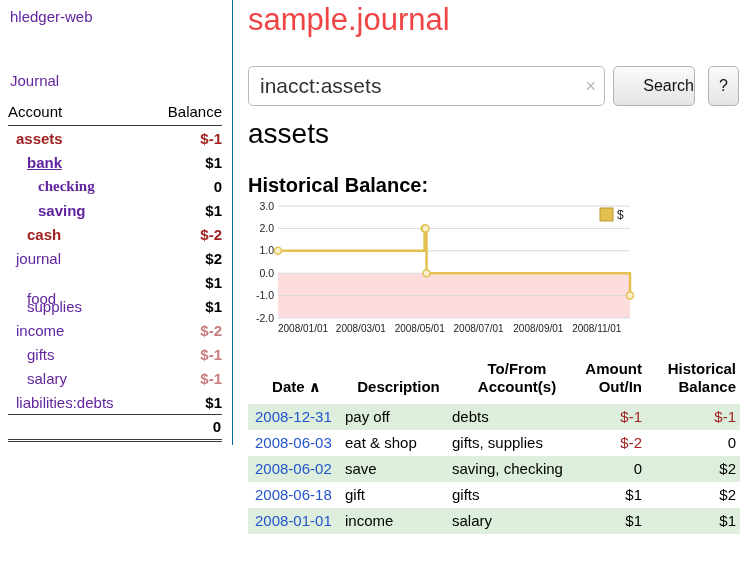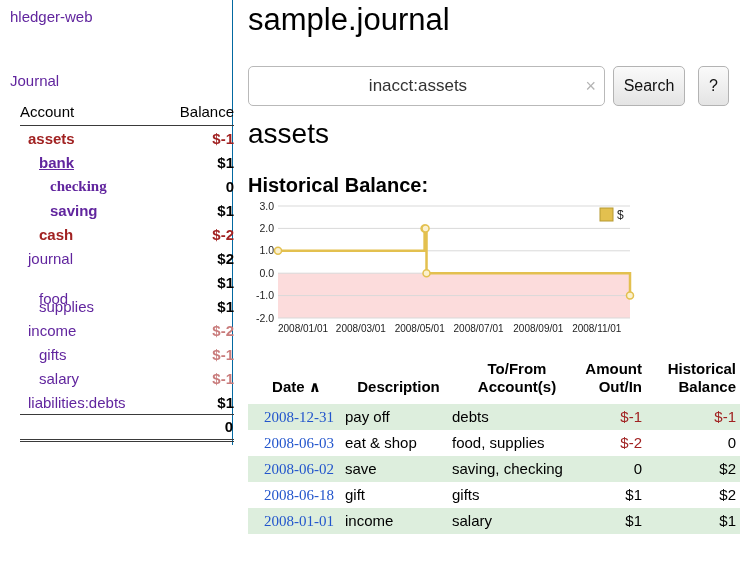--- a/index.html
+++ b/index.html
@@ -15,53 +15,53 @@
     background: #fff; color: #000;
     font-family: "Liberation Sans", "DejaVu Sans", sans-serif;
     font-size: 15px; overflow: hidden;
   }
   a { text-decoration: none; cursor: pointer; }
 
   
   .sidebar { position: absolute; left: 0; top: 0; width: 233px; height: 445px; border-right: 1px solid #0369a1; }
   .app-title { position: absolute; left: 10px; top: 8px; font-size: 15px; color: var(--link-purple); }
   .journal-link { position: absolute; left: 10px; top: 72px; font-size: 15px; color: var(--link-purple); }
-  .accounts { position: absolute; left: 20px; top: 103px; width: 214px; }
+  .accounts { position: absolute; left: 8px; top: 103px; width: 214px; }
   .acct-header { display: flex; justify-content: space-between; padding-bottom: 5px; border-bottom: 1px solid #3a3a3a; }
   .acct-row { display: flex; justify-content: space-between; align-items: center; height: 24px; }
   .acct-row.bold { font-weight: bold; }
   .link { color: var(--link-purple); }
   .neg-strong { color: var(--neg-strong); }
   .neg-light { color: var(--neg-light); }
   .acct-bal { font-weight: bold; }
   .plain { color: #000; }
   .acct-total { border-top: 1px solid #3a3a3a; border-bottom: 3px double #3a3a3a; text-align: right; padding: 3px 1px 4px; }
   .acct-total span { font-weight: bold; }
 
   
-  .page-title { position: absolute; left: 248px; top: 2px; font-size: 31px; font-weight: 400; color: #000000; }
+  .page-title { position: absolute; left: 248px; top: 2px; font-size: 31px; font-weight: 400; color: #ef4444; }
   .search-row { position: absolute; left: 248px; top: 66px; display: flex; align-items: stretch; height: 40px; }
   .search-box { position: relative; width: 357px; height: 40px; }
-  .search-input { width: 100%; height: 100%; border: 1px solid #b9b9b9; border-radius: 5px; font-size: 17px; padding: 0 28px 0 11px; color: #333; font-family: inherit; outline: none; text-align: center; }
+  .search-input { width: 100%; height: 100%; border: 1px solid #b9b9b9; border-radius: 5px; font-size: 21px; padding: 0 28px 0 11px; color: #333; font-family: inherit; outline: none; }
   .clear-icon { position: absolute; right: 9px; top: 50%; transform: translateY(-50%); color: #b4b4b4; font-size: 18px; cursor: pointer; line-height: 1; }
   .btn { height: 40px; border: 1px solid #b3b3b3; border-radius: 5px; background: linear-gradient(#fafafa, #e4e4e4); font-size: 16px; font-family: inherit; color: #111; cursor: pointer; }
-  .search-btn { width: 72px; margin-left: 8px; }
+  .search-btn { width: 82px; margin-left: 8px; text-align: right; }
   .help-btn { width: 31px; margin-left: 13px; }
   .acct-heading { position: absolute; left: 248px; top: 118px; font-size: 28px; font-weight: 400; }
   .chart-title { position: absolute; left: 248px; top: 174px; font-size: 20px; font-weight: bold; }
   .chart { position: absolute; left: 248px; top: 194px; }
 
   
   .register { position: absolute; left: 248px; top: 360px; width: 492px; border-collapse: collapse; font-size: 15px; }
   .register th { font-weight: bold; text-align: center; vertical-align: bottom; padding: 0 0 8px 0; line-height: 1.2; }
   .register td { vertical-align: top; padding: 4px 0; line-height: 1.2; }
   .register .c-amt, .register .c-bal { text-align: right; }
   .register td.c-amt, .register th.c-amt { padding-right: 8px; }
   .register td.c-bal, .register th.c-bal { padding-right: 4px; }
-  .register td.c-date { padding-left: 16px; font-family: Liberation Serif, serif; }
+  .register td.c-date { padding-left: 7px; }
   .register tbody tr.striped { background: var(--row-green); }
   .date-link { color: var(--date-blue); }
   .sort-icon { font-weight: bold; font-size: 15px; }
 </style>
 </head>
 <body>
 
 <div class="sidebar">
   <a class="app-title">hledger-web</a>
   <a class="journal-link">Journal</a>
@@ -205,21 +205,21 @@
       <tr class="striped">
         <td class="c-date"><a class="date-link">2008-12-31</a></td>
         <td class="c-desc">pay off</td>
         <td class="c-acct">debts</td>
         <td class="c-amt neg-strong">$-1</td>
         <td class="c-bal neg-strong">$-1</td>
       </tr>
       <tr>
         <td class="c-date"><a class="date-link">2008-06-03</a></td>
         <td class="c-desc">eat &amp; shop</td>
-        <td class="c-acct">food, supplies</td>
+        <td class="c-acct">gifts, supplies</td>
         <td class="c-amt neg-strong">$-2</td>
         <td class="c-bal">0</td>
       </tr>
       <tr class="striped">
         <td class="c-date"><a class="date-link">2008-06-02</a></td>
         <td class="c-desc">save</td>
         <td class="c-acct">saving, checking</td>
         <td class="c-amt">0</td>
         <td class="c-bal">$2</td>
       </tr>

